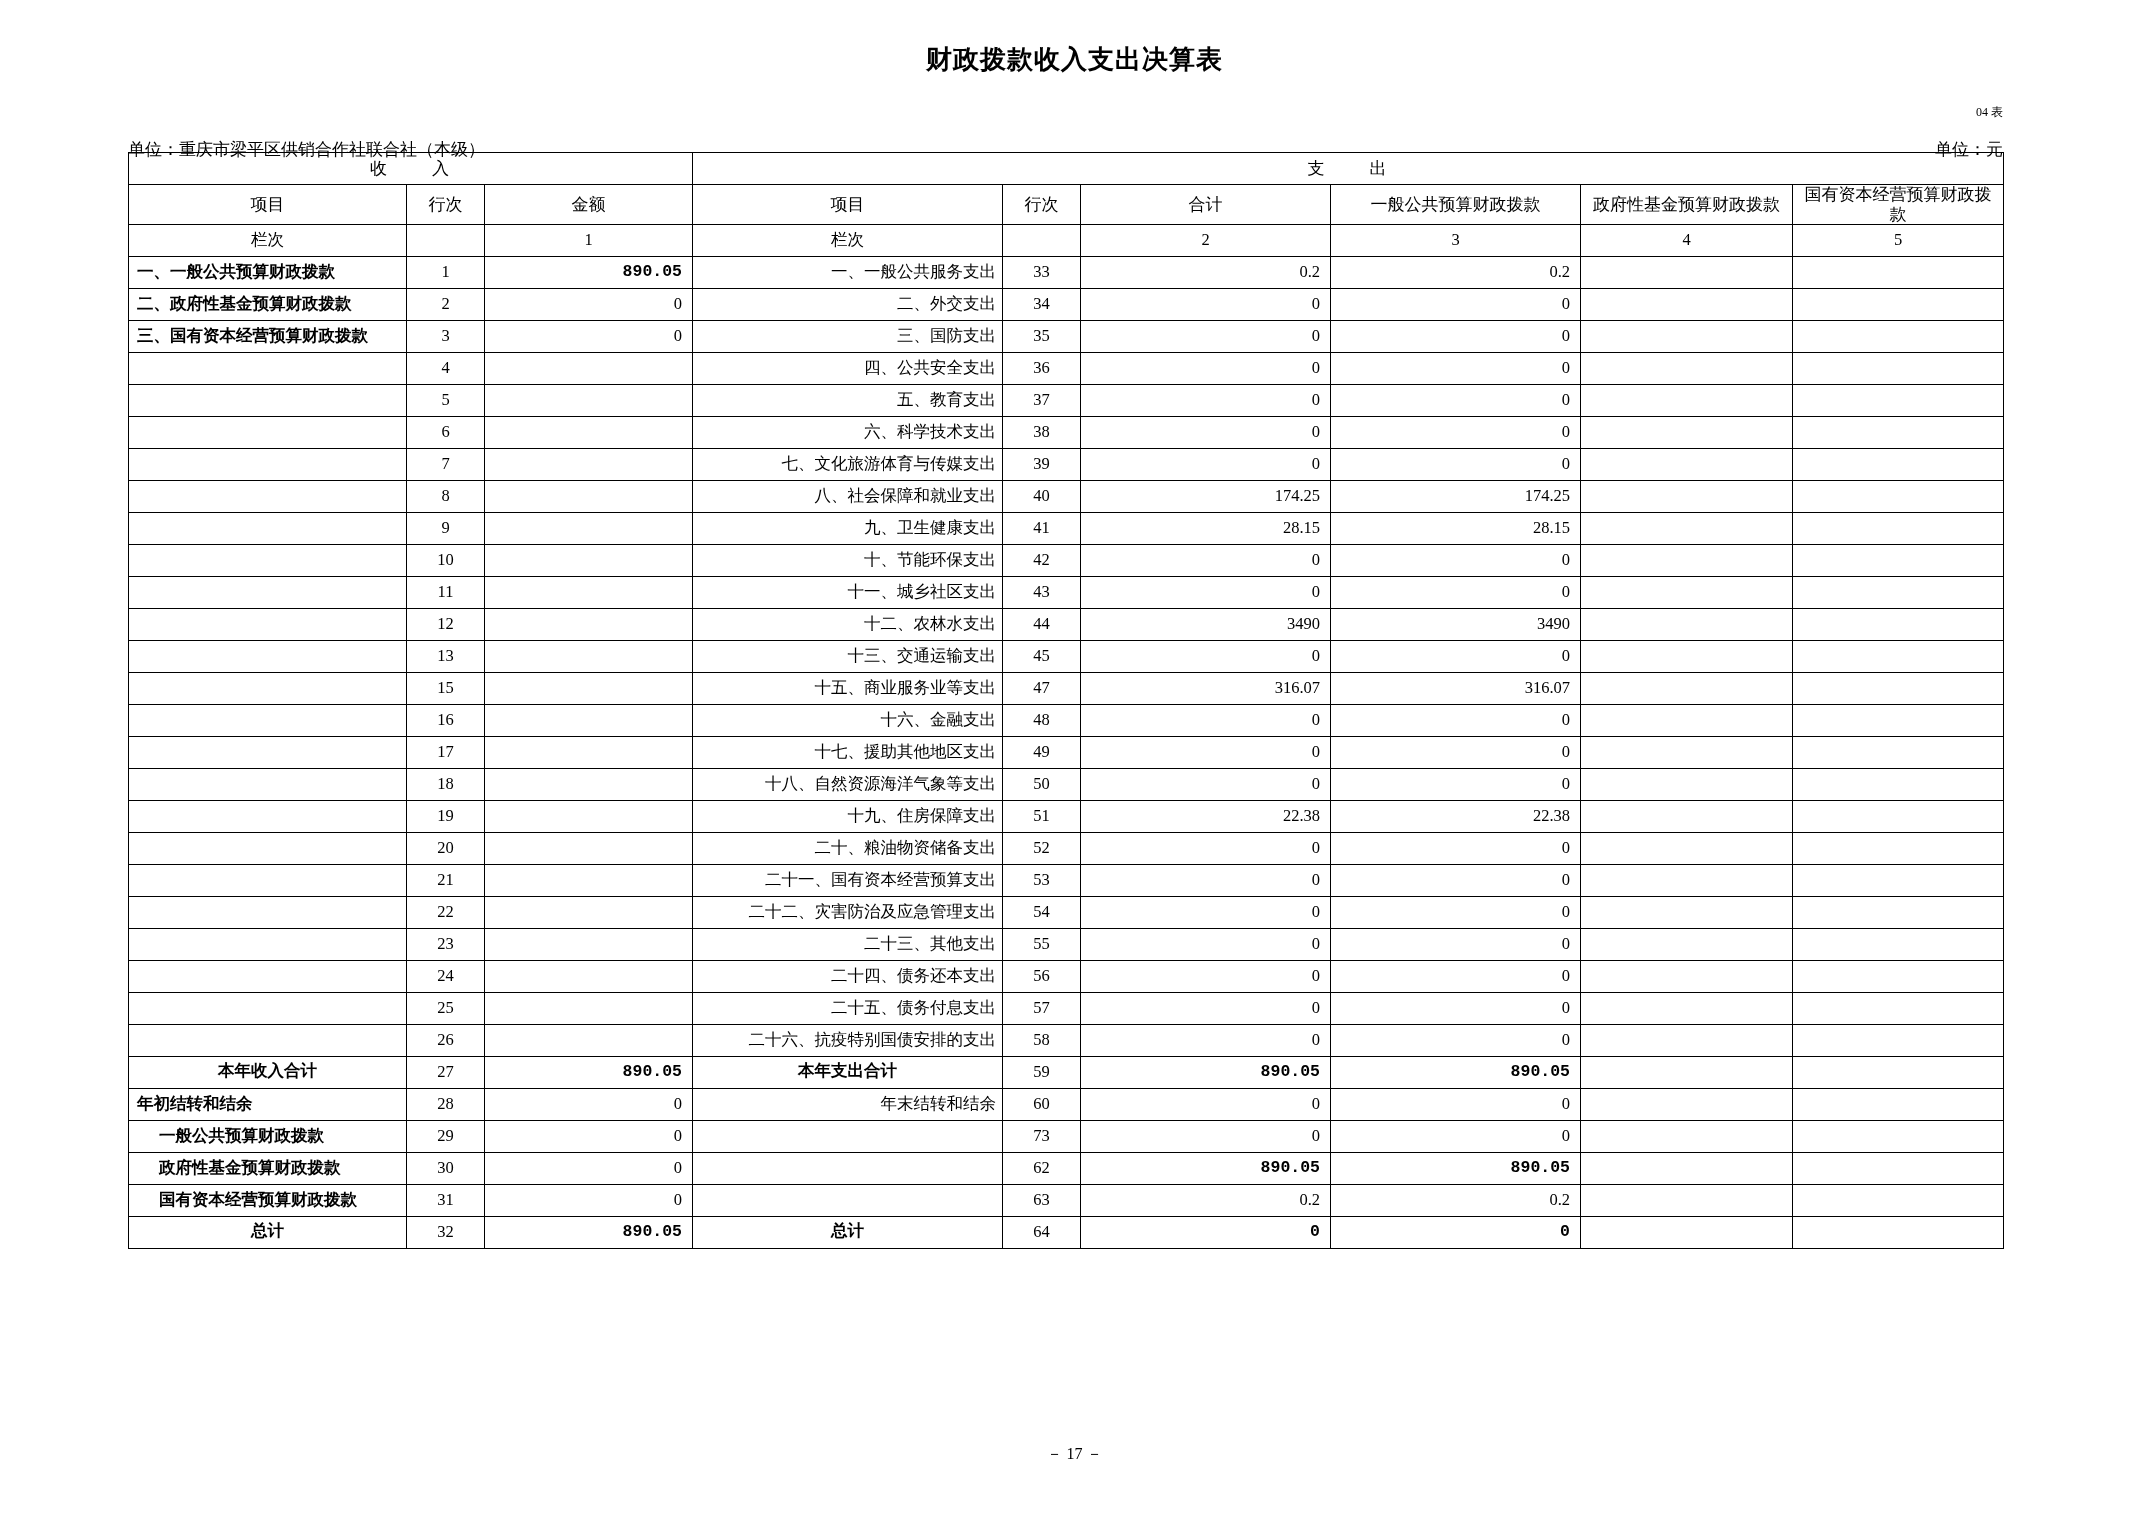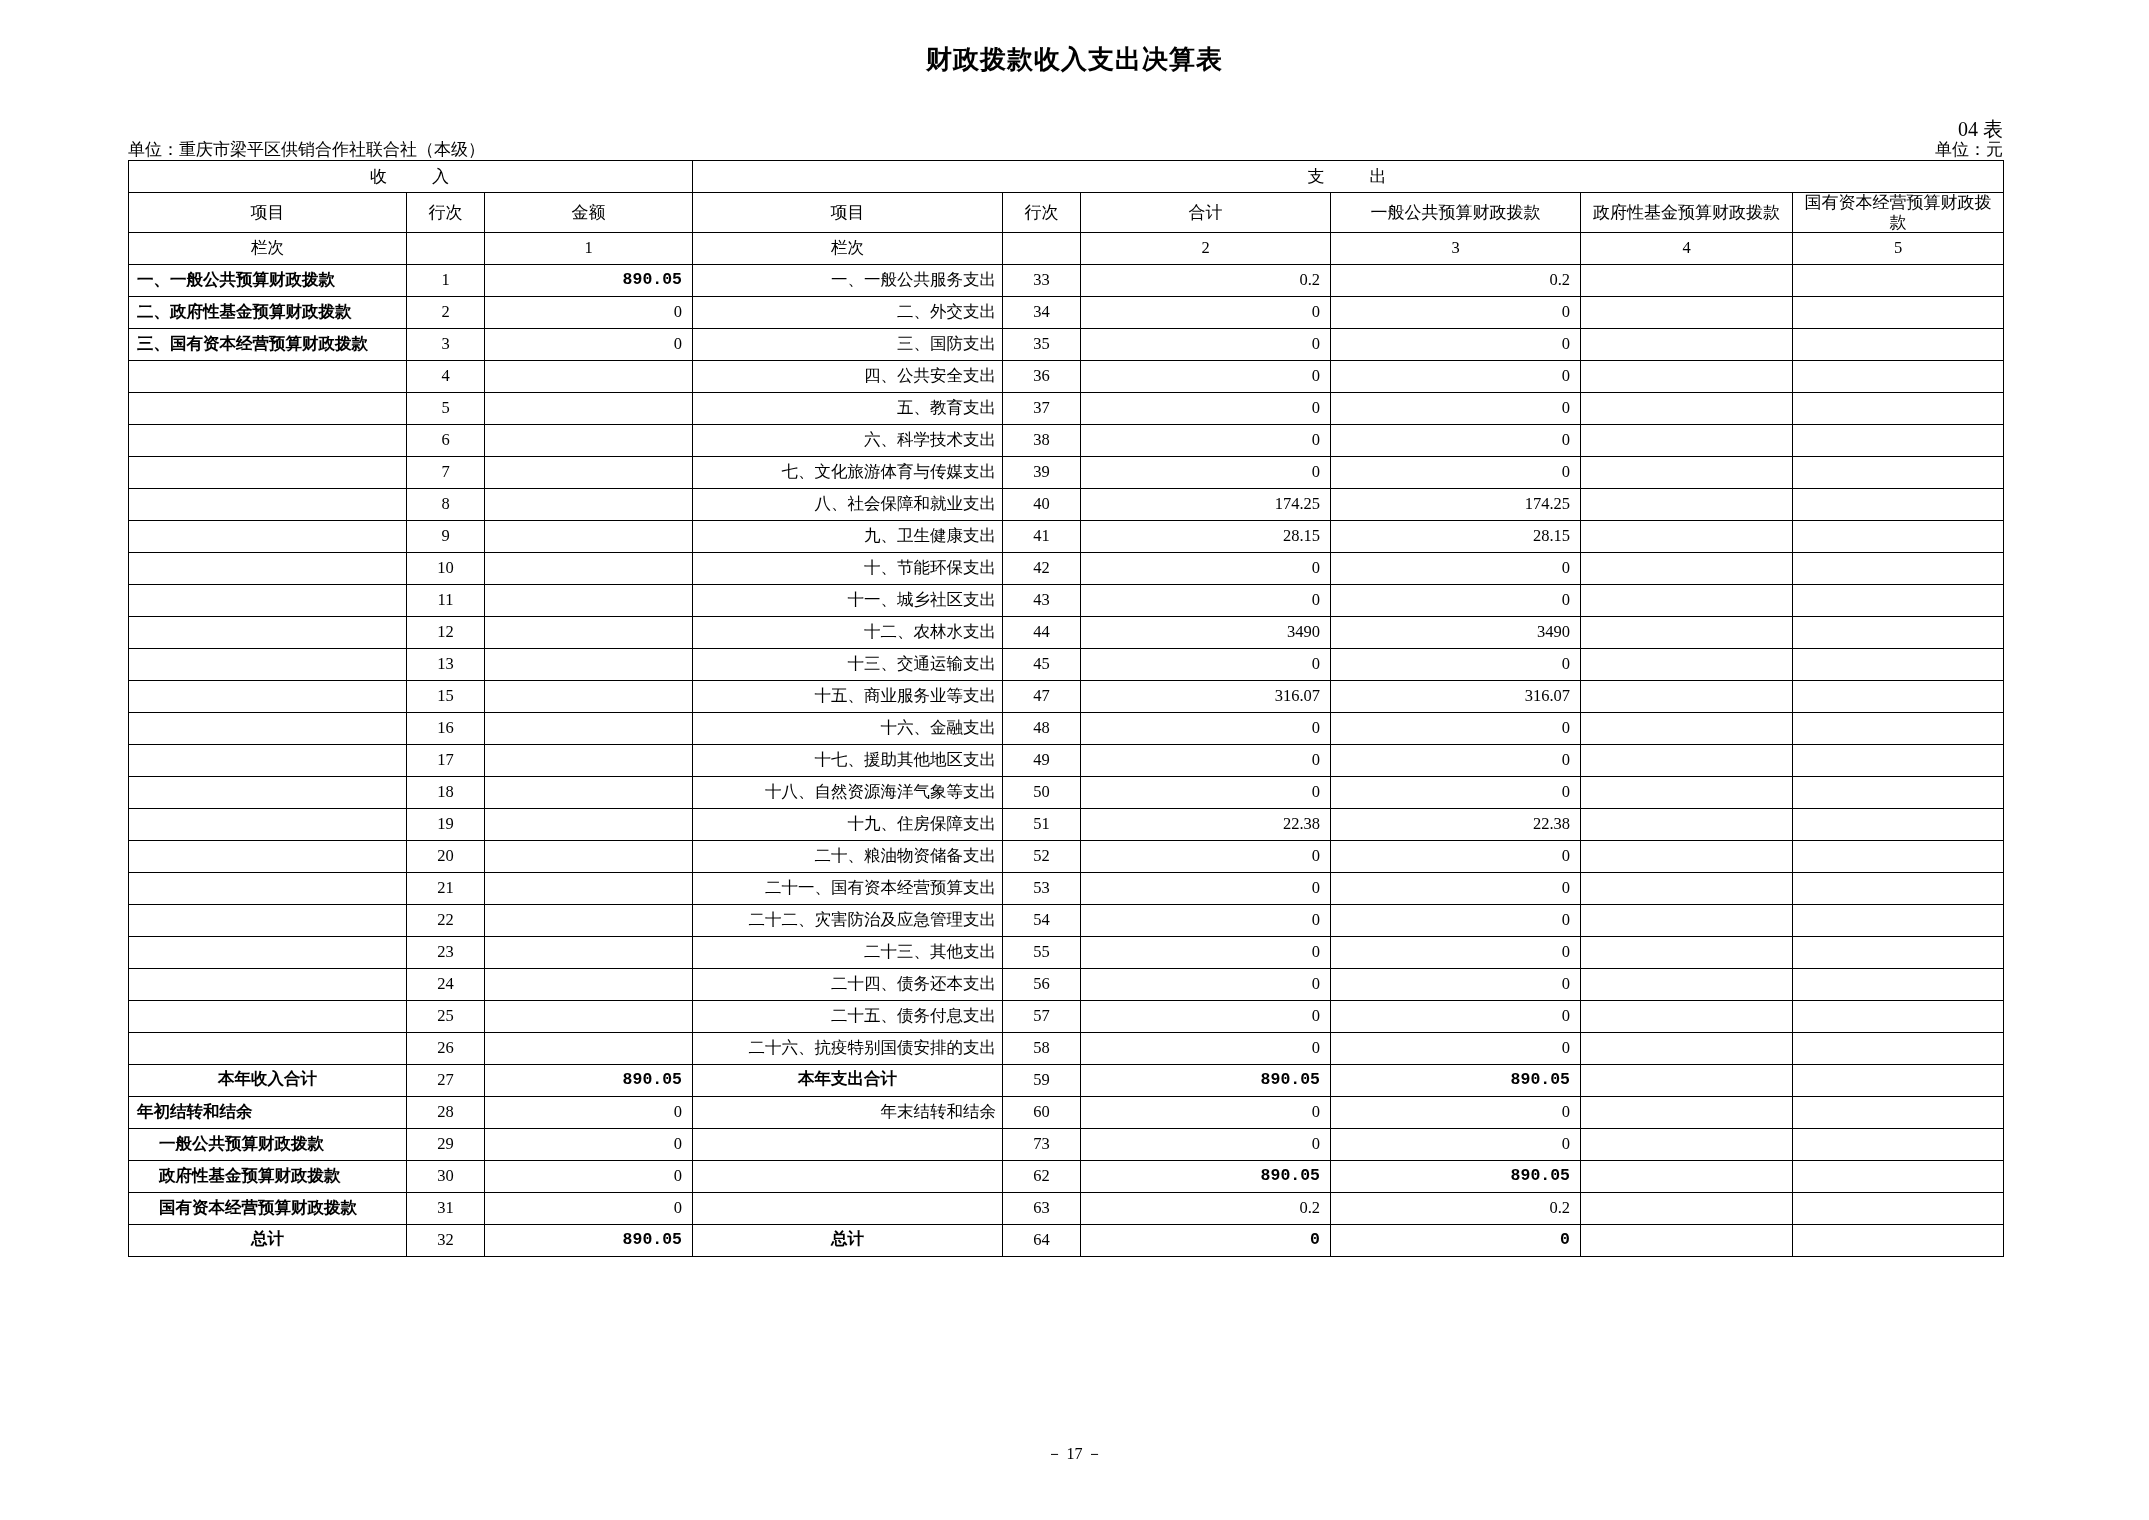--- a/index.html
+++ b/index.html
@@ -14,34 +14,34 @@
     position:absolute; left:0; top:0; width:2149px; height:1520px;
   }
   .doc-title {
     position:absolute; left:0; top:42px; width:2149px;
     text-align:center;
     font-size:26px; font-weight:bold;
     font-family:"Liberation Serif", serif;
     letter-spacing:1px;
   }
   .sheet-no {
-    position:absolute; right:146px; top:116px;
-    font-size:20px;
+    position:absolute; right:146px; top:104px;
+    font-size:12px;
   }
   .unit-left {
     position:absolute; left:128px; top:138px;
     font-size:17px;
     text-align:right;
   }
   .unit-right {
     position:absolute; right:146px; top:138px;
     font-size:17px;
   }
   table.main {
-    position:absolute; left:128px; top:160px;
+    position:absolute; left:128px; top:152px;
     border-collapse:collapse;
     table-layout:fixed;
     width:1875px;
     font-size:16.5px;
     border-radius:27px;
   }
   table.main td {
     border:1px solid #000;
     padding:0 6px;
     height:31px;

